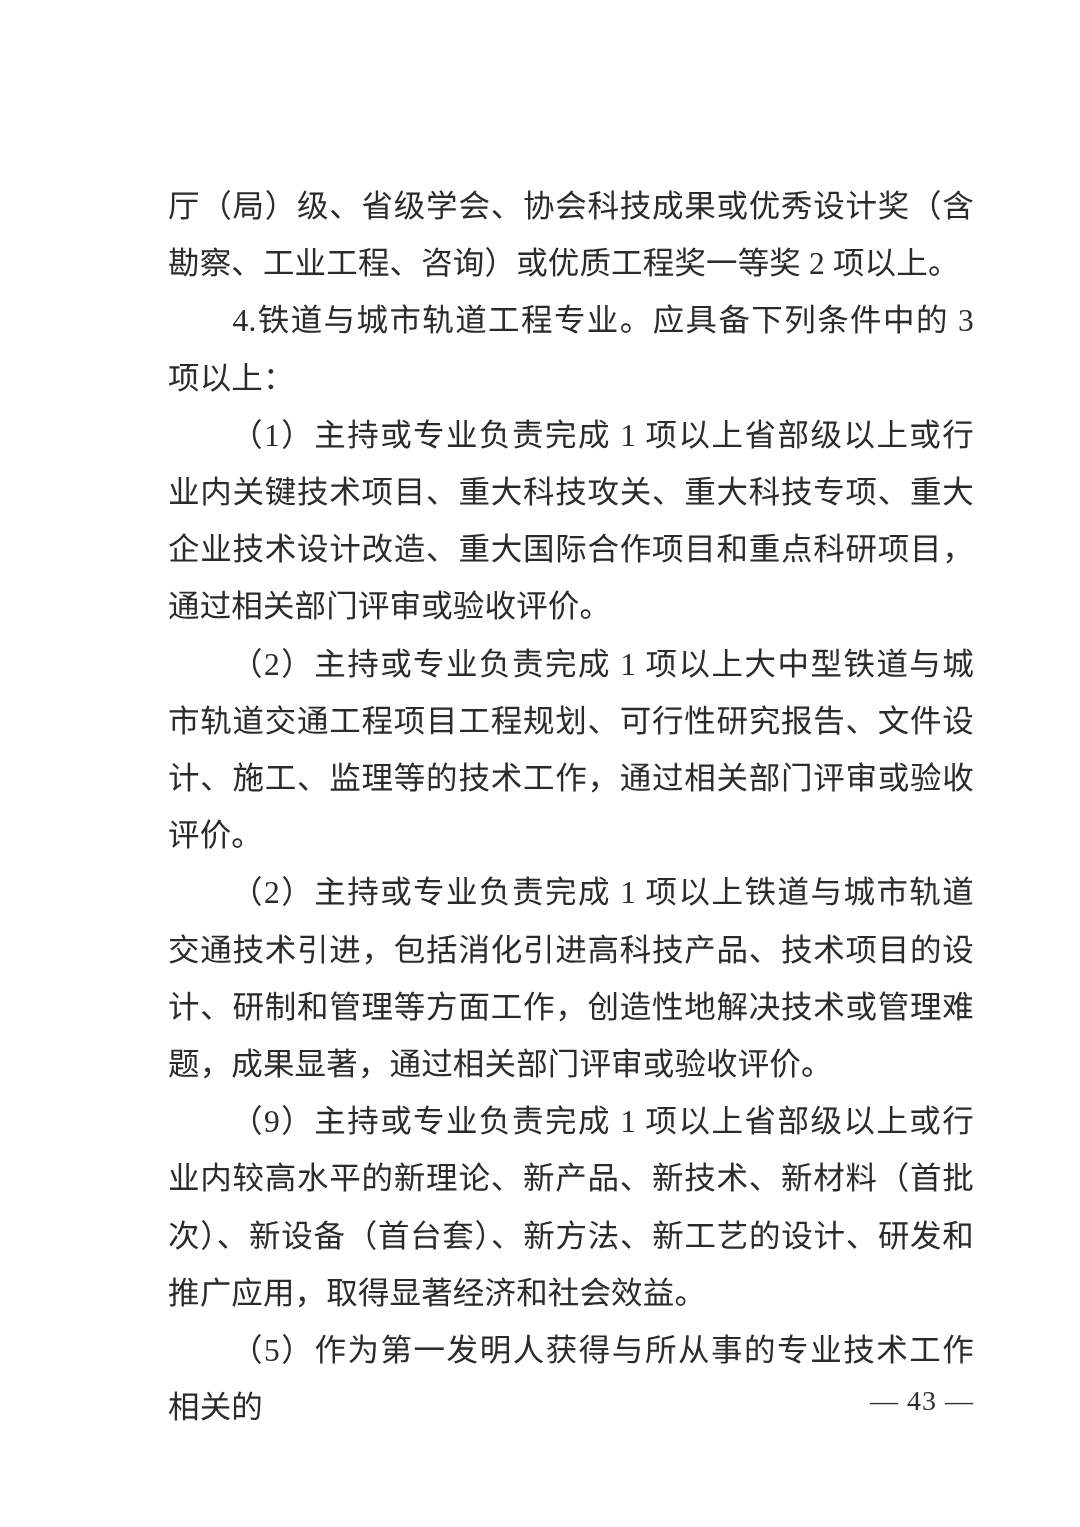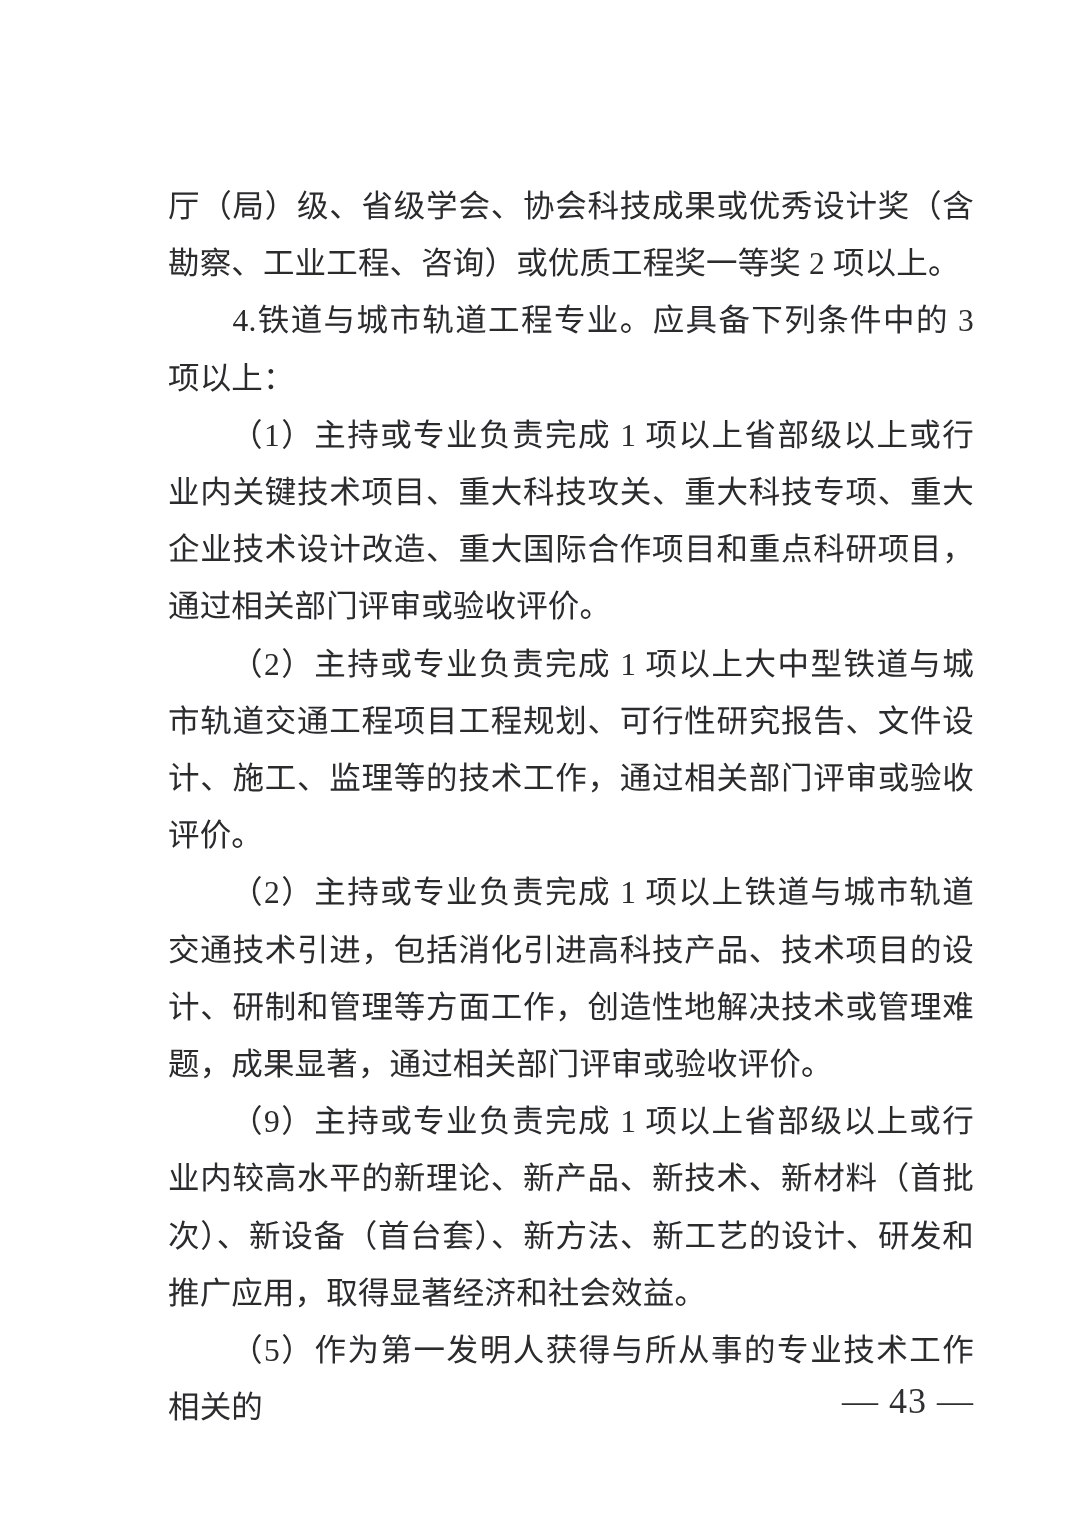--- a/index.html
+++ b/index.html
@@ -54,21 +54,21 @@
   .para.indent-num {
     text-indent: 2.05em;
   }
 
   .page-number {
     position: absolute;
     left: 0;
     top: 1381px;
     width: 946px;
     text-align: right;
-    font-size: 36px;
+    font-size: 28px;
     line-height: 40px;
     color: #2f2f33;
     font-family: "Liberation Serif", "DejaVu Serif", serif;
     letter-spacing: 1px;
   }
 </style>
 </head>
 <body>
 
 <div class="page">

